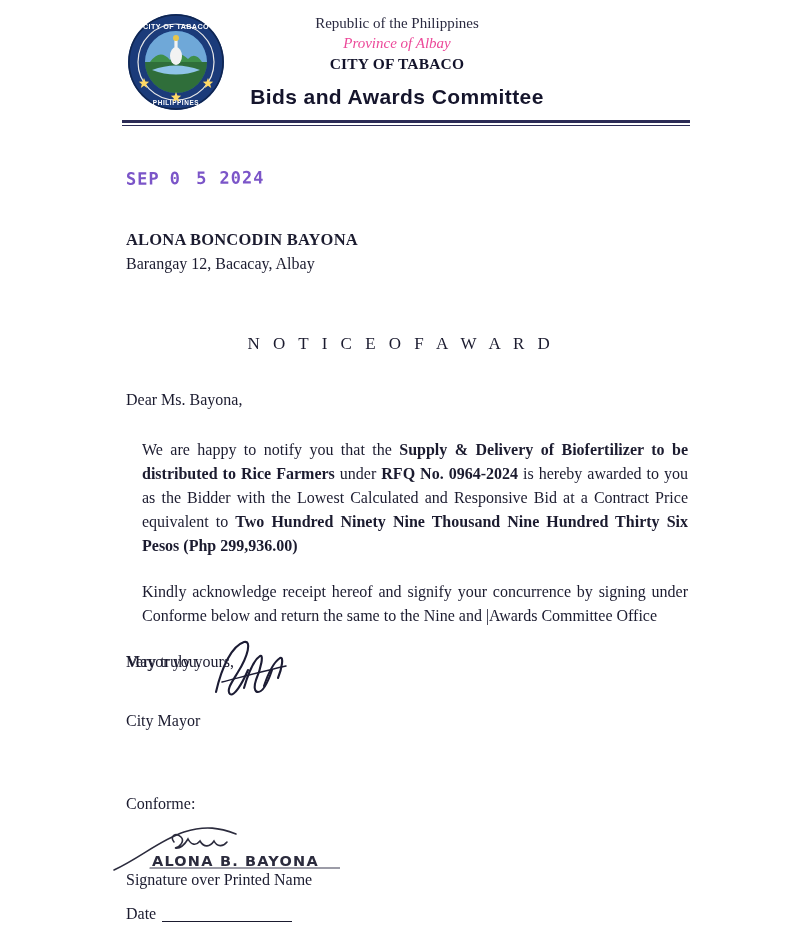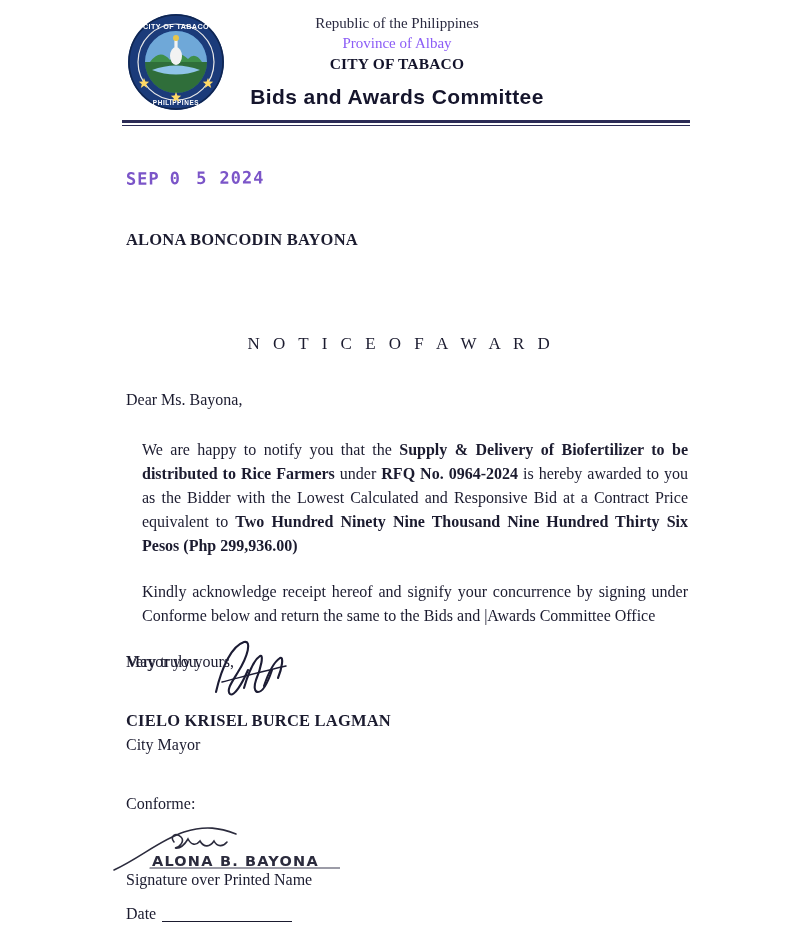--- a/index.html
+++ b/index.html
@@ -46,21 +46,22 @@
     top: 14px;
     text-align: center;
     line-height: 1.32;
   }
   .header-text .l1 {
     font-size: 15px;
     color: #2a2a40;
   }
   .header-text .l2 {
     font-size: 15px;
-    color: #8b5cf6;
+    color: #ec4899;
+    font-style: italic;
   }
   .header-text .l3 {
     font-size: 15.5px;
     font-weight: bold;
     color: #13132b;
     letter-spacing: .2px;
   }
 
   .bac-title {
     position: absolute;
@@ -259,49 +260,49 @@
       <div class="rule-thin"></div>
     </div>
   </div>
 
   <div class="date-stamp">
     <span>SEP</span><span class="d-day">0 5</span><span>2024</span>
   </div>
 
   <div class="addressee">
     <div class="name">ALONA BONCODIN BAYONA</div>
+    <div>Barangay 12, Bacacay, Albay</div>
   </div>
 
   <div class="noa-title">N O T I C E   O F   A W A R D</div>
 
   <div class="body-block">
     <p class="salutation">Dear Ms. Bayona,</p>
 
     <p class="para"><span>We are happy to notify you that the </span><b>Supply &amp; Delivery of Biofertilizer to be distributed to Rice Farmers</b><span> under </span><b>RFQ No. 0964-2024</b><span> is hereby awarded to you as the Bidder with the Lowest Calculated and Responsive Bid at a Contract Price equivalent to </span><b>Two Hundred Ninety Nine Thousand Nine Hundred Thirty Six Pesos (Php 299,936.00)</b></p>
 
-    <p class="para">Kindly acknowledge receipt hereof and signify your concurrence by signing under Conforme below and return the same to the Bids and |Awards Committee Office</p>
+    <p class="para">Kindly acknowledge receipt hereof and signify your concurrence by signing under Conforme below and return the same to the Nine and |Awards Committee Office</p>
 
     <p class="thanks">Mayor you.</p>
   </div>
 
   <div class="closing">Very truly yours,</div>
 
   <div class="signature-mark">
     <svg width="90" height="62" viewBox="0 0 90 62" aria-hidden="true">
       <g fill="none" stroke="#1c1c34" stroke-width="2.1" stroke-linecap="round">
         <path d="M8 54 C14 28, 24 8, 36 4 C44 2, 40 18, 30 34 C24 44, 18 52, 22 56 C26 59, 34 46, 40 32"></path>
         <path d="M36 50 C40 36, 46 22, 52 18 C56 16, 53 30, 48 42 C46 48, 46 54, 50 54 C55 54, 60 44, 64 32"></path>
         <path d="M56 48 C60 36, 66 24, 72 20 C76 18, 74 30, 70 40"></path>
         <path d="M14 44 C30 40, 52 34, 78 28" stroke-width="1.5"></path>
       </g>
     </svg>
   </div>
 
   <div class="signer">
-    <div class="sname">CIELO KRISEL BURCE LAGMAN</div>
     <div>City Mayor</div>
   </div>
 
   <div class="conforme">Conforme:</div>
 
   <div class="conforme-sign">
     <svg width="230" height="68" viewBox="0 0 230 68" aria-hidden="true">
       <g fill="none" stroke="#2b2b3d" stroke-width="1.6" stroke-linecap="round">
         <path d="M4 52 C30 40, 50 22, 74 14 C96 7, 110 10, 126 16"></path>
         <path d="M64 24 c-5 -6, 2 -10, 7 -5 c4 4, -1 10, -6 11 c6 1, 10 -4, 13 -9 c3 6, 8 7, 12 2 c4 7, 10 6, 14 0 c3 6, 9 6, 13 1"></path>

